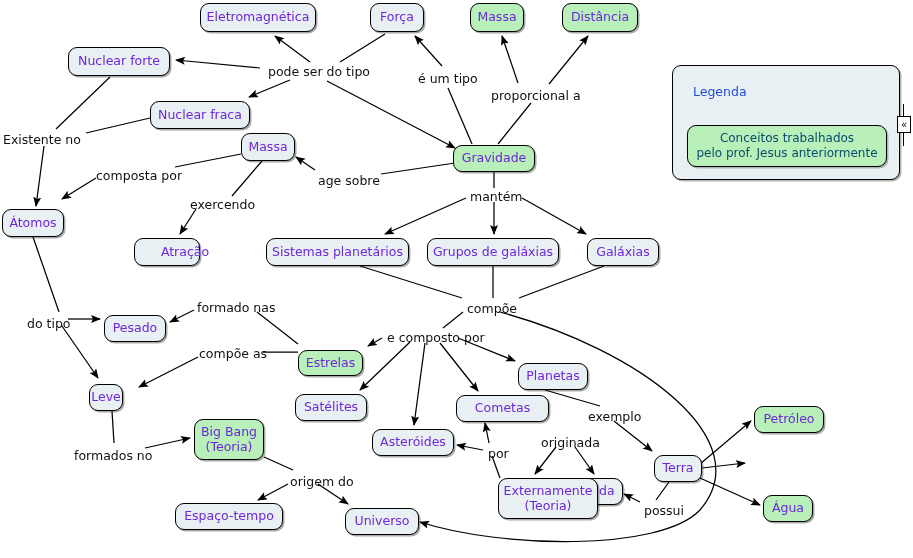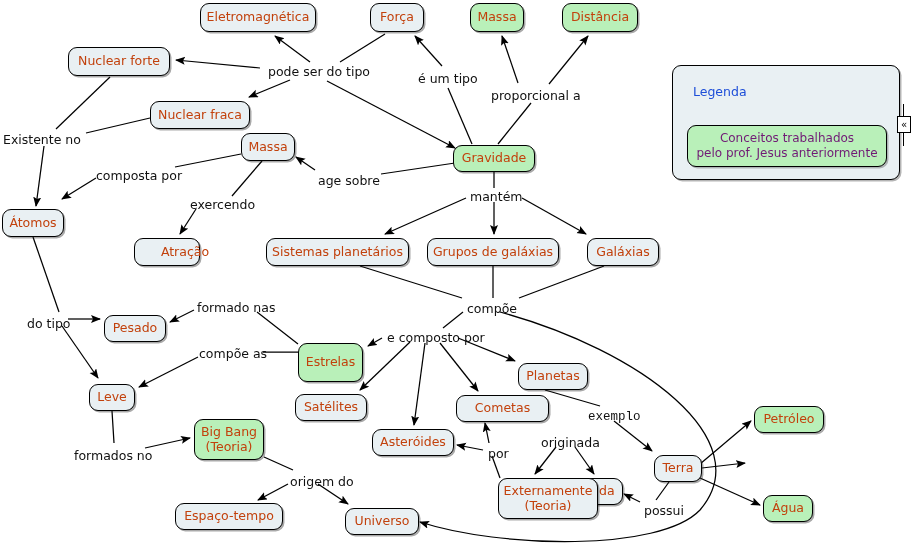--- a/index.html
+++ b/index.html
@@ -22,21 +22,21 @@
     width: 913px;
     height: 558px;
     pointer-events: none;
   }
   .node {
     position: absolute;
     box-sizing: border-box;
     border: 1.4px solid #000000;
     border-radius: 9px;
     background: #e9f0f3;
-    color: #c2410c;
+    color: #6d28d9;
     font-size: 12.5px;
     line-height: 14.5px;
     display: flex;
     align-items: center;
     justify-content: center;
     text-align: center;
     white-space: pre-line;
     box-shadow: 1.5px 1.5px 0 rgba(40,40,40,0.40);
     cursor: pointer;
   }
@@ -82,21 +82,21 @@
     border: 1.4px solid #000000;
     border-radius: 9px;
     background: #b9f0b9;
     display: flex;
     align-items: center;
     justify-content: center;
     text-align: center;
     font-size: 12px;
     line-height: 15px;
     white-space: pre-line;
-    color: #701a75;
+    color: #0c4a6e;
     box-shadow: 1.5px 1.5px 0 rgba(40,40,40,0.30);
   }
   #legend-collapse {
     position: absolute;
     left: 897px;
     top: 116px;
     width: 14px;
     height: 17px;
     box-sizing: border-box;
     border: 1.2px solid #000000;
@@ -233,23 +233,23 @@
     <div class="node" style="left: 68px; top: 47px; width: 102px; height: 29px;">Nuclear forte</div>
     <div class="node" style="left: 150px; top: 101px; width: 100px; height: 28px;">Nuclear fraca</div>
     <div class="node" style="left: 241px; top: 133px; width: 54px; height: 28px;">Massa</div>
     <div class="node green" style="left: 453px; top: 145px; width: 82px; height: 27px;">Gravidade</div>
     <div class="node" style="left: 2px; top: 209px; width: 62px; height: 28px;">Átomos</div>
     <div class="node" style="left: 134px; top: 238px; width: 66px; height: 28px; padding-left: 36px;">Atração</div>
     <div class="node" style="left: 266px; top: 238px; width: 143px; height: 28px;">Sistemas planetários</div>
     <div class="node" style="left: 427px; top: 238px; width: 132px; height: 28px;">Grupos de galáxias</div>
     <div class="node" style="left: 587px; top: 238px; width: 72px; height: 28px;">Galáxias</div>
     <div class="node" style="left: 104px; top: 315px; width: 62px; height: 27px;">Pesado</div>
-    <div class="node green" style="left: 298px; top: 343px; width: 65px; height: 39px;">Estrelas</div>
+    <div class="node green" style="left: 298px; top: 350px; width: 65px; height: 26px;">Estrelas</div>
     <div class="node" style="left: 518px; top: 363px; width: 70px; height: 27px;">Planetas</div>
-    <div class="node" style="left: 89px; top: 384px; width: 46px; height: 27px;">Leve</div>
+    <div class="node" style="left: 89px; top: 384px; width: 34px; height: 27px;">Leve</div>
     <div class="node" style="left: 295px; top: 394px; width: 72px; height: 27px;">Satélites</div>
     <div class="node" style="left: 456px; top: 395px; width: 93px; height: 27px;">Cometas</div>
     <div class="node green" style="left: 754px; top: 406px; width: 70px; height: 27px;">Petróleo</div>
     <div class="node green" style="left: 194px; top: 419px; width: 70px; height: 41px;">Big Bang
 (Teoria)</div>
     <div class="node" style="left: 372px; top: 429px; width: 82px; height: 27px;">Asteróides</div>
     <div class="node" style="left: 654px; top: 455px; width: 48px; height: 27px;">Terra</div>
     <div class="node" style="left: 579px; top: 478px; width: 44px; height: 27px;">Vida</div>
     <div class="node" style="left: 466px; top: 478px; width: 100px; height: 41px; margin-left: 32px;">Externamente
 (Teoria)</div>
@@ -262,19 +262,19 @@
     <div class="linklabel" style="left: 3px; top: 133px;">Existente no</div>
     <div class="linklabel" style="left: 96px; top: 169px;">composta por</div>
     <div class="linklabel" style="left: 318px; top: 174px;">age sobre</div>
     <div class="linklabel" style="left: 470px; top: 190px;">mantém</div>
     <div class="linklabel" style="left: 190px; top: 198px;">exercendo</div>
     <div class="linklabel" style="left: 197px; top: 301px;">formado nas</div>
     <div class="linklabel" style="left: 467px; top: 302px;">compõe</div>
     <div class="linklabel" style="left: 27px; top: 317px;">do tipo</div>
     <div class="linklabel" style="left: 387px; top: 331px;">e composto por</div>
     <div class="linklabel" style="left: 199px; top: 347px;">compõe as</div>
-    <div class="linklabel" style="left: 588px; top: 410px; font-family: Liberation Mono, monospace;">exemplo</div>
+    <div class="linklabel" style="left: 588px; top: 410px;">exemplo</div>
     <div class="linklabel" style="left: 541px; top: 436px;">originada</div>
     <div class="linklabel" style="left: 488px; top: 447px;">por</div>
     <div class="linklabel" style="left: 74px; top: 449px;">formados no</div>
     <div class="linklabel" style="left: 290px; top: 475px;">origem do</div>
     <div class="linklabel" style="left: 644px; top: 504px;">possui</div>
   </div>
 
 </body></html>

